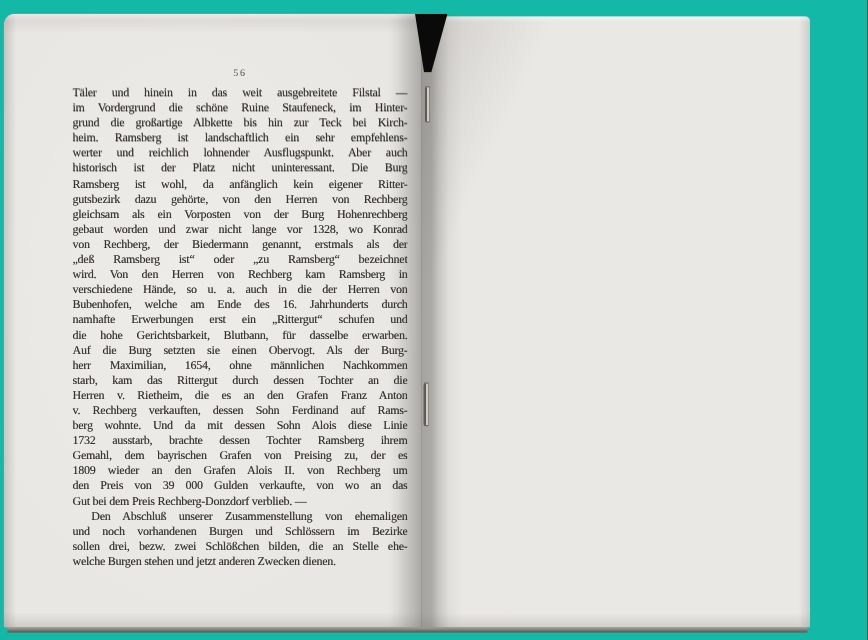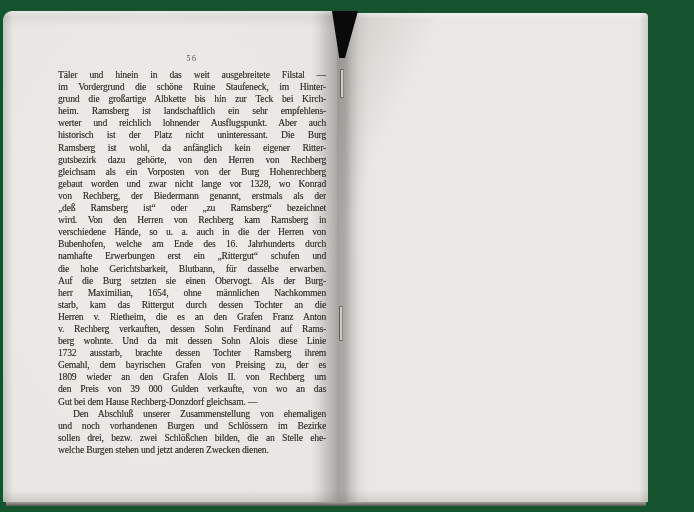--- a/index.html
+++ b/index.html
@@ -1,18 +1,18 @@
 <!DOCTYPE html>
 <html><head>
 <meta charset="utf-8">
 <style>
   html,body { margin:0; padding:0; background:#000; }
   .scene {
     position:relative; width:694px; height:512px;
-    background:#14532d; overflow:hidden;
+    background:#14b8a6; overflow:hidden;
     font-family:"Liberation Serif","DejaVu Serif",serif;
   }
   .page { position:absolute; }
   .page-left {
     left:3px; top:11px; width:334px; height:491px;
     border-radius:9px 2px 0 0;
     background-color:#e9e7e3;
     background-image:
       radial-gradient(ellipse at 45% 45%, rgba(255,255,255,0.22), rgba(0,0,0,0) 72%),
       linear-gradient(180deg, rgba(255,255,255,.5) 0, rgba(255,255,255,0) 6px),
@@ -97,21 +97,21 @@
         <div class="line">Auf die Burg setzten sie einen Obervogt. Als der Burg-</div>
         <div class="line">herr Maximilian, 1654, ohne männlichen Nachkommen</div>
         <div class="line">starb, kam das Rittergut durch dessen Tochter an die</div>
         <div class="line">Herren v. Rietheim, die es an den Grafen Franz Anton</div>
         <div class="line">v. Rechberg verkauften, dessen Sohn Ferdinand auf Rams-</div>
         <div class="line">berg wohnte. Und da mit dessen Sohn Alois diese Linie</div>
         <div class="line">1732 ausstarb, brachte dessen Tochter Ramsberg ihrem</div>
         <div class="line">Gemahl, dem bayrischen Grafen von Preising zu, der es</div>
         <div class="line">1809 wieder an den Grafen Alois II. von Rechberg um</div>
         <div class="line">den Preis von 39 000 Gulden verkaufte, von wo an das</div>
-        <div class="line end">Gut bei dem Hause Rechberg-Donzdorf gleichsam. —</div>
+        <div class="line end">Gut bei dem Preis Rechberg-Donzdorf verblieb. —</div>
         <div class="line indent">Den Abschluß unserer Zusammenstellung von ehemaligen</div>
         <div class="line">und noch vorhandenen Burgen und Schlössern im Bezirke</div>
         <div class="line">sollen drei, bezw. zwei Schlößchen bilden, die an Stelle ehe-</div>
         <div class="line end">welche Burgen stehen und jetzt anderen Zwecken dienen.</div>
       </div>
   </div>
 
   <div class="page page-right">
     
     

